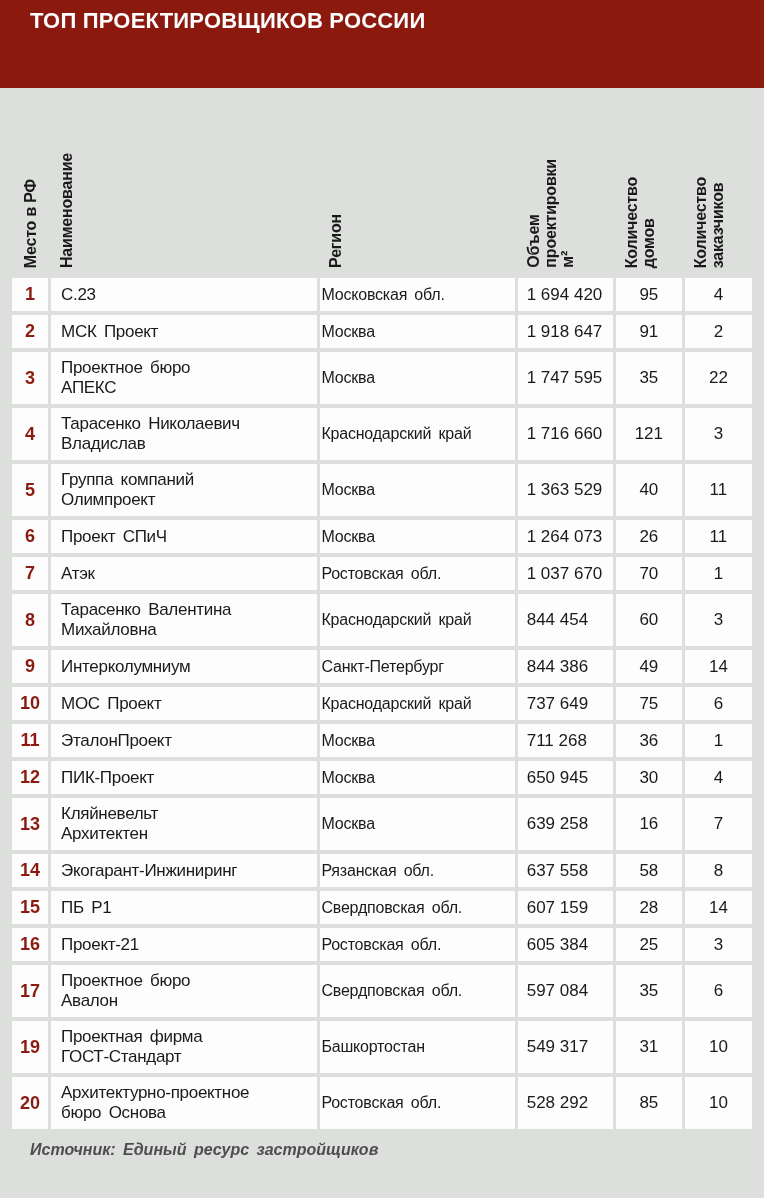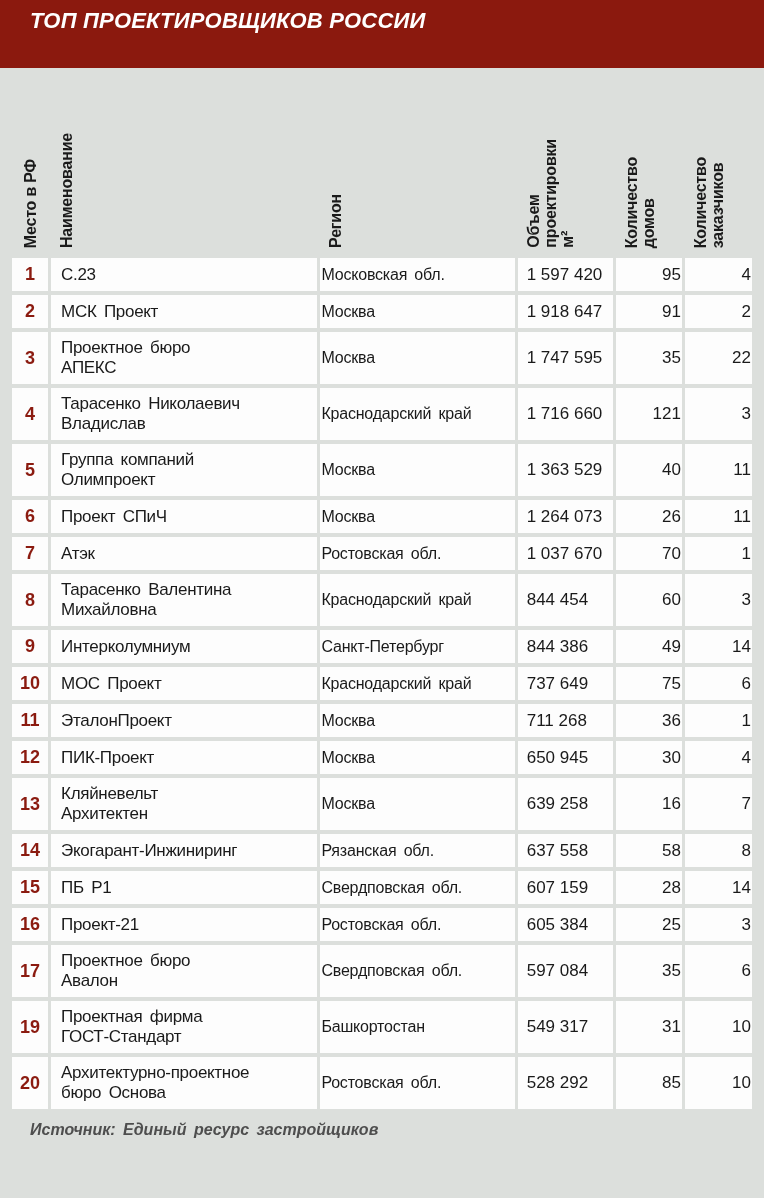--- a/index.html
+++ b/index.html
@@ -13,25 +13,24 @@
   html,body{margin:0;padding:0;overflow:hidden;}
   body{
     width:764px;height:1198px;
     background:var(--page_bg,#DCDFDC);
     font-family:"Liberation Sans",sans-serif;
     color:var(--text,#1A1A1A);
   }
   
   .banner{
     box-sizing:border-box;
-    height:68px;
+    height:88px;
     background:var(--banner_bg,#8B190E);
     color:#FFFFFF;
     padding:7px 12px 0 30px;
-    font-style:italic;
   }
   .banner div{
     font-weight:700;
     font-size:22px;
     line-height:28px;
     letter-spacing:.2px;
     white-space:nowrap;
   }
   
   table{
@@ -93,21 +92,21 @@
     font-size:16px;
     letter-spacing:-0.2px;
     word-spacing:3px;
   }
   td.volume{
     font-size:17px;
     padding-left:9px;
   }
   td.houses,td.customers{
     font-size:17px;
-    text-align:right;
+    text-align:center;
   }
   
   .source{
     margin:8px 12px 0 30px;
     font-style:italic;
     font-weight:700;
     font-size:16px;
     word-spacing:3px;
     color:var(--source_text,#4E4E4E);
   }
@@ -140,21 +139,21 @@
 домов</span></th>
       <th class="h-left"><span class="vlabel">Количество
 заказчиков</span></th>
     </tr>
   </thead>
   <tbody>
       <tr>
     <td class="rank">1</td>
     <td class="name">С.23</td>
     <td class="region">Московская обл.</td>
-    <td class="volume">1 597 420</td>
+    <td class="volume">1 694 420</td>
     <td class="houses">95</td>
     <td class="customers">4</td>
   </tr>
       <tr>
     <td class="rank">2</td>
     <td class="name">МСК Проект</td>
     <td class="region">Москва</td>
     <td class="volume">1 918 647</td>
     <td class="houses">91</td>
     <td class="customers">2</td>

